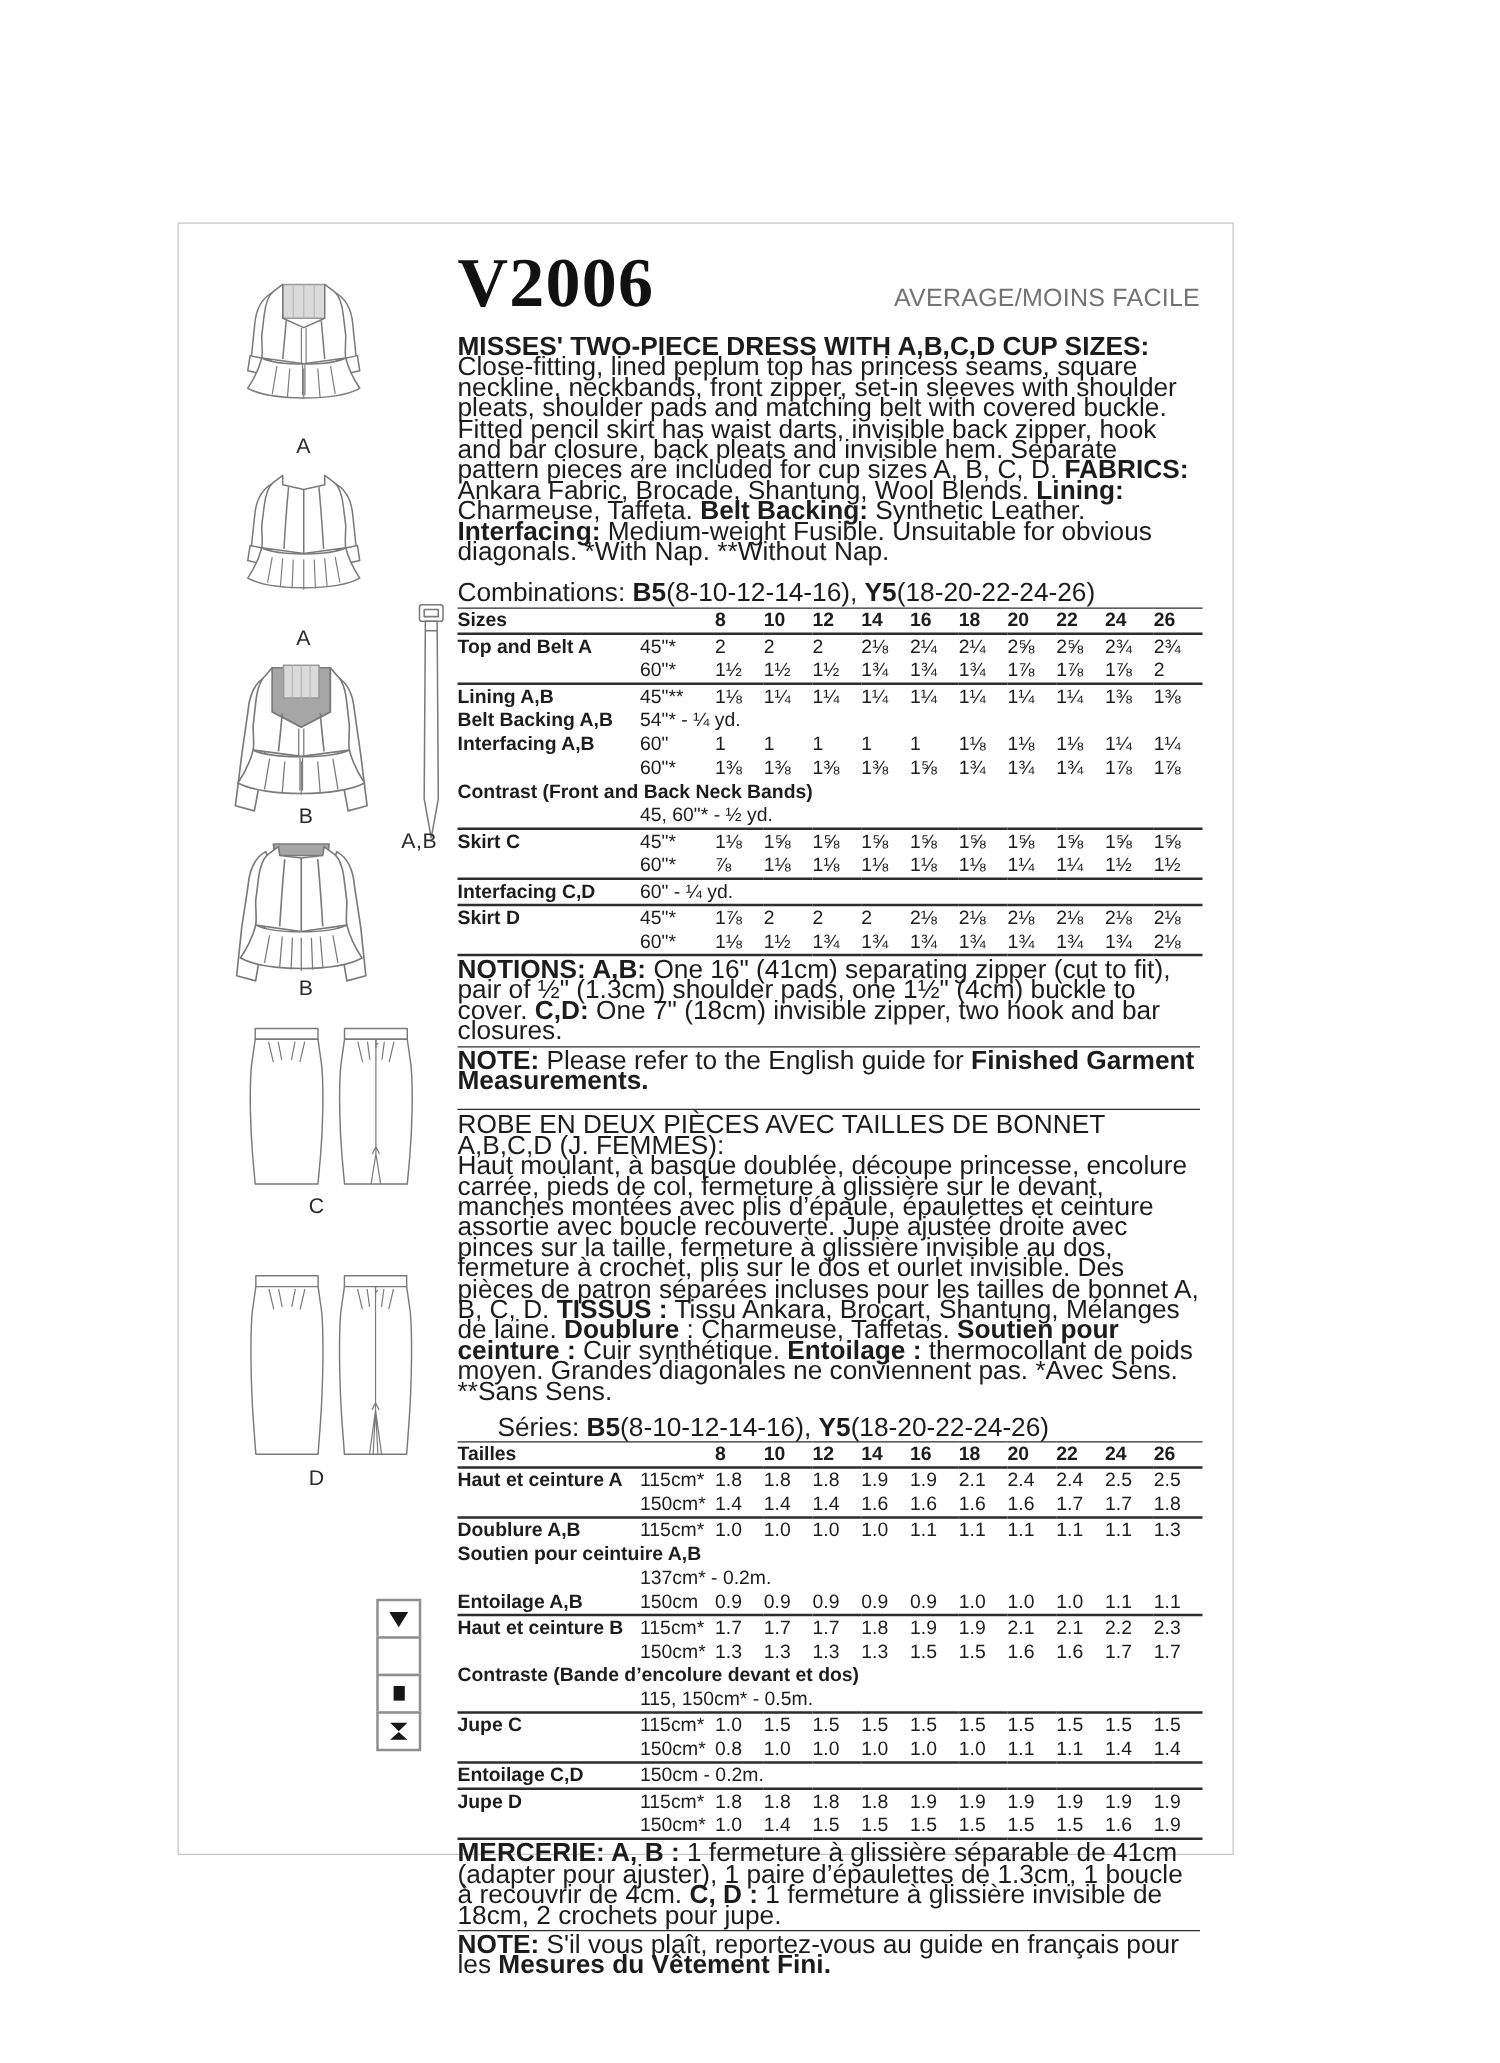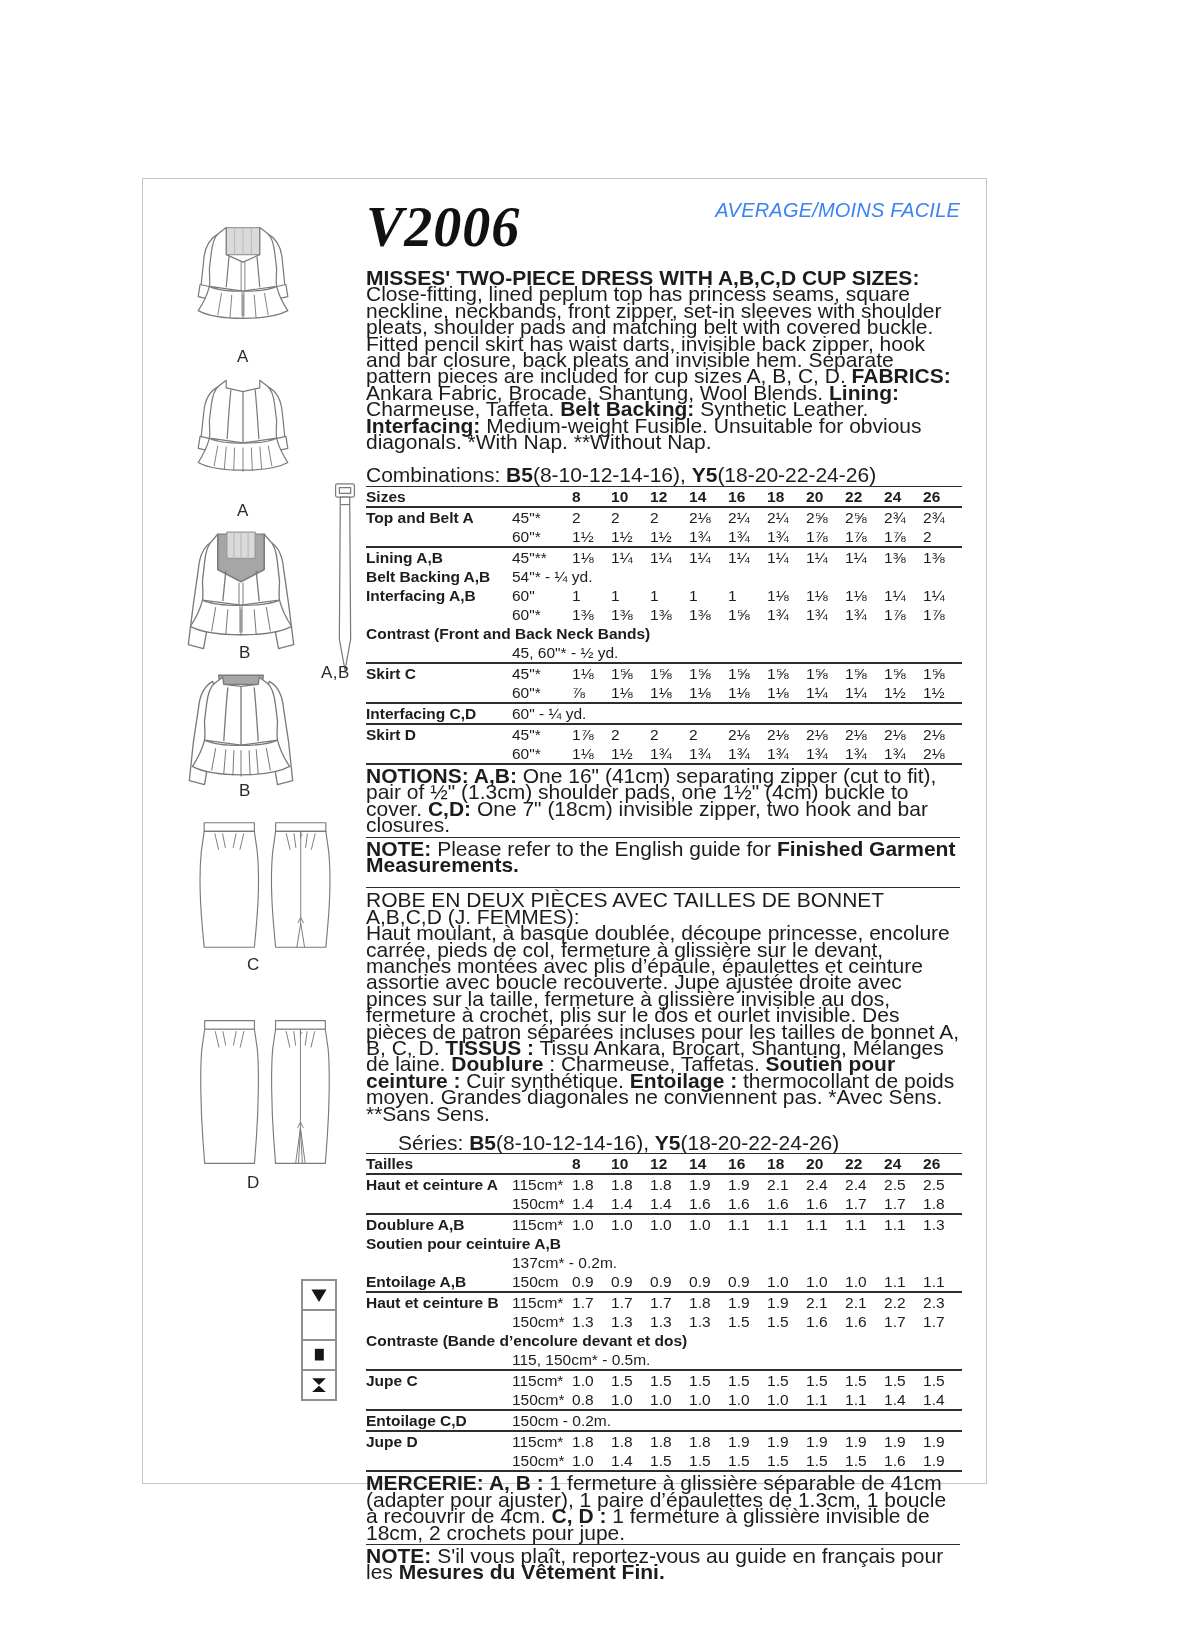--- a/index.html
+++ b/index.html
@@ -19,26 +19,26 @@
     position:absolute; font-size:17px; color:#2a2a2a; letter-spacing:.5px;
   }
   .symstrip { position:absolute; left:158px; top:1102px; }
   .symbox {
     width:32px; height:28px; border:2px solid #8f8f8f; margin-top:-2px;
     display:flex; align-items:center; justify-content:center; background:#fff;
   }
   .symbox svg { width:24px; height:22px; }
   
   .content { position:absolute; left:223px; top:14px; width:594px; }
-  .titlerow { display:flex; justify-content:space-between; margin:6px 0 0 0;font-style:italic; }
+  .titlerow { display:flex; justify-content:space-between; align-items:flex-end; margin:6px 0 0 0; }
   .pattern-number {
     font-family:"Liberation Serif", serif; font-size:56px; font-weight:700;
     line-height:1; margin:0; letter-spacing:1px; color:#111;
   }
-  .difficulty { font-size:20px; padding-bottom:4px; color:#3b82f6; letter-spacing:.2px; }
+  .difficulty { font-size:20px; padding-bottom:4px; color:#737373; letter-spacing:.2px; }
   .para { font-size:21px; line-height:16.4px; margin:0; }
   .desc { margin-top:15px; }
   .combinations { margin-top:17px; margin-bottom:2px; }
   table.yardage {
     width:100%; border-collapse:collapse; table-layout:fixed;
     font-size:15.5px; border-top:1.5px solid #2d2d2d; border-bottom:2.5px solid #2d2d2d;
   }
   table.yardage th, table.yardage td {
     text-align:left; font-weight:normal; padding:1px 0 1px 0; line-height:17px; white-space:nowrap;
   }

